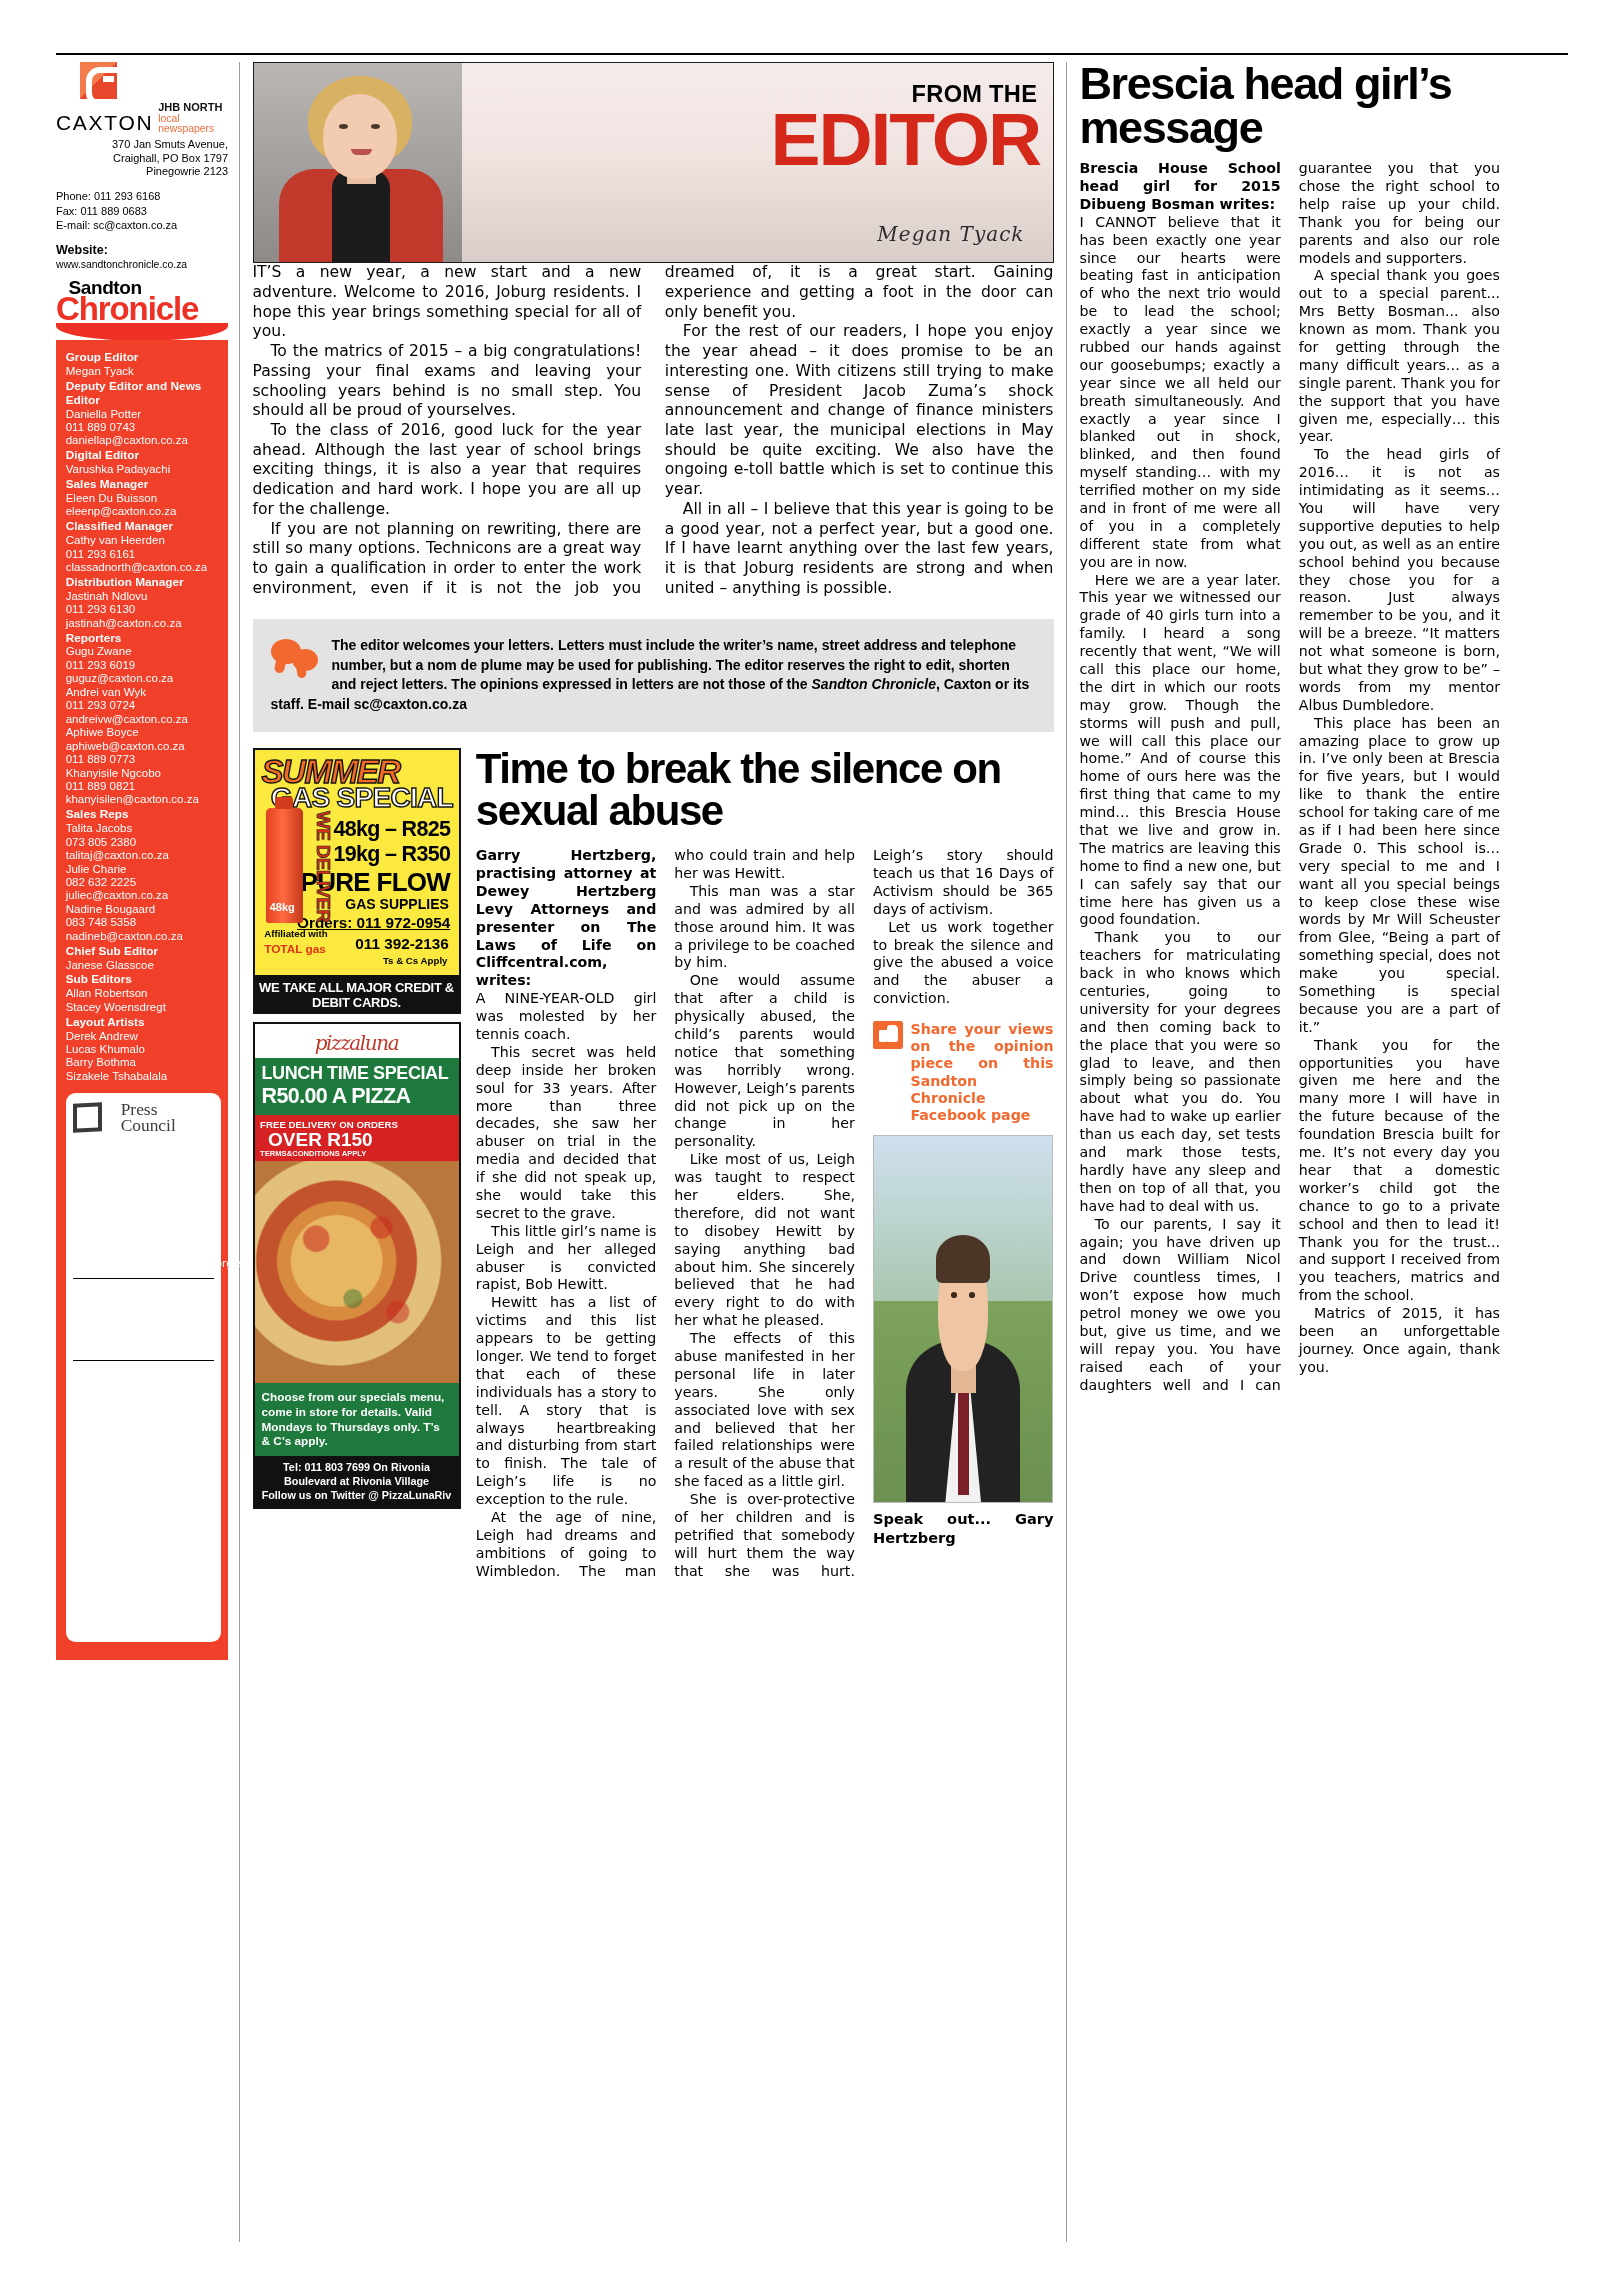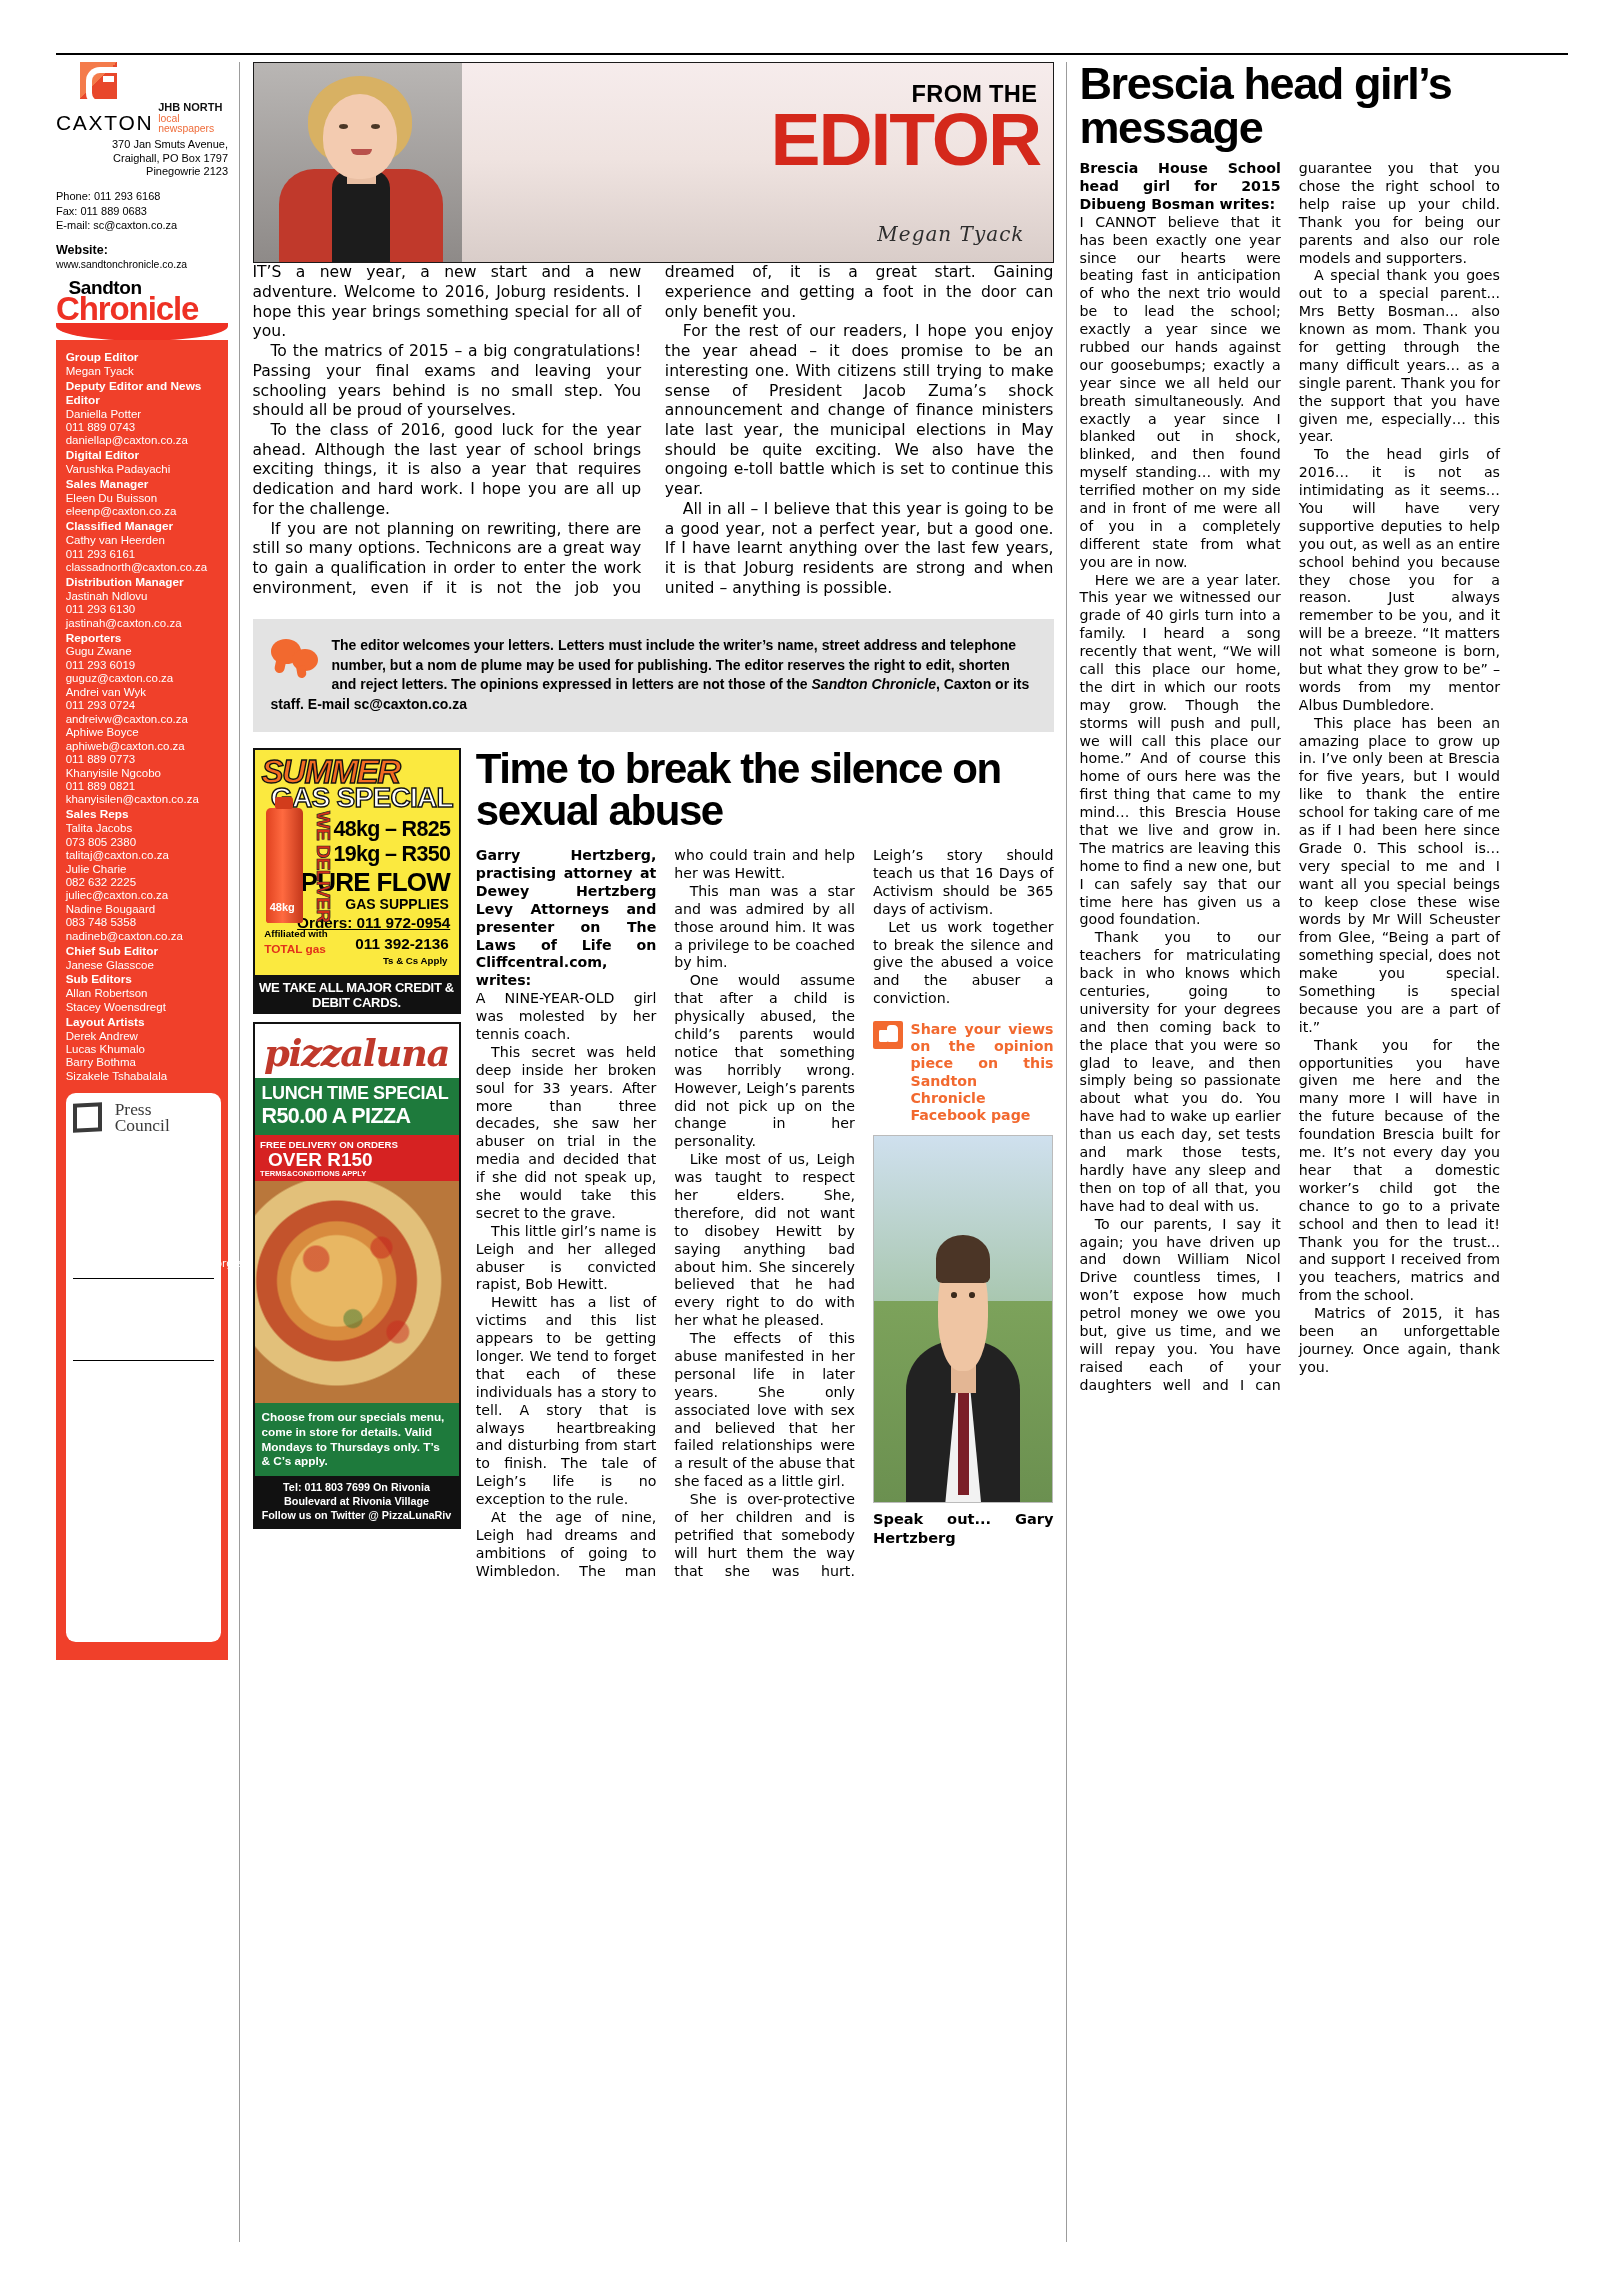--- a/index.html
+++ b/index.html
@@ -58,21 +58,21 @@
   .logo-sandton .s1 { font-size:19px; font-weight:bold; letter-spacing:-0.4px; display:block; margin-left:12.5px;}
   .logo-sandton .s2 { font-size:33px; font-weight:bold; color:#ee3124; letter-spacing:-1.1px; display:block; margin-top:-7px; line-height:1; }
   .logo-swoosh { height:18px; background:#ee3124; border-radius:0 0 60% 60%/0 0 100% 100%; margin-top:-1.4px;}
 
   .staffbox { background:#f0402a; color:#fff; padding:9.7px 7px 18px 9.7px; margin-top:-1.4px; }
   .staffbox .role { font-weight:bold; font-size:11.8px; margin-top:9.7px; line-height:1.18; }
   .staffbox .role:first-child { margin-top:1.4px; }
   .staffbox .line { font-size:11.5px; line-height:1.17; }
 
   .presscard { background:#fff; border-radius:9.7px; margin-top:9.7px; padding:8.3px 7px; }
-  .press-logo { display:flex; align-items:center; gap:13px; }
+  .press-logo { display:flex; align-items:center; gap:19px; }
   .press-sq { width:29px;height:29px;border:4.9px solid #3a3a3a; transform:skewY(-3deg); }
   .press-txt { font-family:"Liberation Serif", serif; font-size:17.4px; color:#3a3a3a; line-height:0.92;}
   .press-body { font-size:10.4px; line-height:1.26; margin-top:5.6px; font-family:"DejaVu Sans", sans-serif;}
   .hr-sm { border-top:1.4px solid #000; margin:8.3px 0 7px 0;}
   .legal1 { font-size:10.4px; line-height:1.26; font-family:"DejaVu Sans", sans-serif;}
   .legal2 { font-size:10.8px; line-height:1.23; font-weight:bold; }
   .abc { font-weight:bold; font-style:italic; font-size:16px; letter-spacing:-1.4px;}
   .distrib { font-size:10.8px; font-weight:bold; margin-top:8.3px;}
 
   
@@ -135,21 +135,21 @@
   .ad-gas .bottle  { position:absolute; left:11px; top:58px; width:37px; height:115px; background:linear-gradient(90deg,#e0421f,#ff6a40 45%,#c3371a); border-radius:4.9px 4.9px 2.8px 2.8px;}
   .ad-gas .bottle::before{content:"";position:absolute;left:9.7px;top:-11px;width:18px;height:12.5px;background:#d23c1c;border-radius:2.8px;}
   .ad-gas .bottle span{ position:absolute; bottom:9.7px; left:4.2px; color:#fff; font-size:11px; font-weight:bold;}
   .ad-gas .wedeliver{ position:absolute; left:57px; top:61px; color:#d6301a; font-size:19px; font-weight:bold; writing-mode:vertical-rl; letter-spacing:-0.7px; -webkit-text-stroke:0.7px #222;}
   .ad-gas .aff { position:absolute; left:9.7px; top:178px; font-size:9.7px; font-weight:bold;}
   .ad-gas .total { position:absolute; left:9.7px; top:192px; font-size:11.8px; font-weight:bold; color:#e2321a;}
   .ad-gas-footer { background:#111; color:#fff; text-align:center; font-size:13px; font-weight:bold; padding:3.5px 0; letter-spacing:-0.3px;}
 
   .ad-pizza { border:2.1px solid #111; margin-top:8.3px; background:#fff; }
   .pz-logo { text-align:center; padding:7px 0 2.8px 0; }
-  .pz-logo .pz { font-size:37px; font-style:italic; font-weight:bold; color:#c0392b; letter-spacing:-1.4px; font-family:"DejaVu Serif", serif;}
+  .pz-logo .pz { font-size:20px; font-style:italic; font-weight:normal; color:#c0392b; letter-spacing:-1.4px; font-family:"DejaVu Serif", serif;}
   .pz-band { background:#1e7a3c; color:#fff; padding:5.6px 7px; }
   .pz-band .l1 { font-size:18px; font-weight:bold; letter-spacing:-0.4px;}
   .pz-band .l2 { font-size:21.5px; font-weight:bold; letter-spacing:-0.6px;}
   .pz-free { background:#d62222; color:#fff; padding:3.5px 5.6px; font-size:9.7px; font-weight:bold;}
   .pz-free .big { font-size:19px; display:block; line-height:1;margin-left:8px;}
   .pz-free .tc { font-size:7.6px; display:block;}
   .pz-img { height:222px; background:
       radial-gradient(circle at 40% 45%, #e8b763 0 26%, #d88b3e 27% 34%, #c3532c 35% 46%, #e2c07a 47% 60%, #b9773b 61% 100%);
       position:relative; }
   .pz-img::after{ content:""; position:absolute; inset:0; background:

